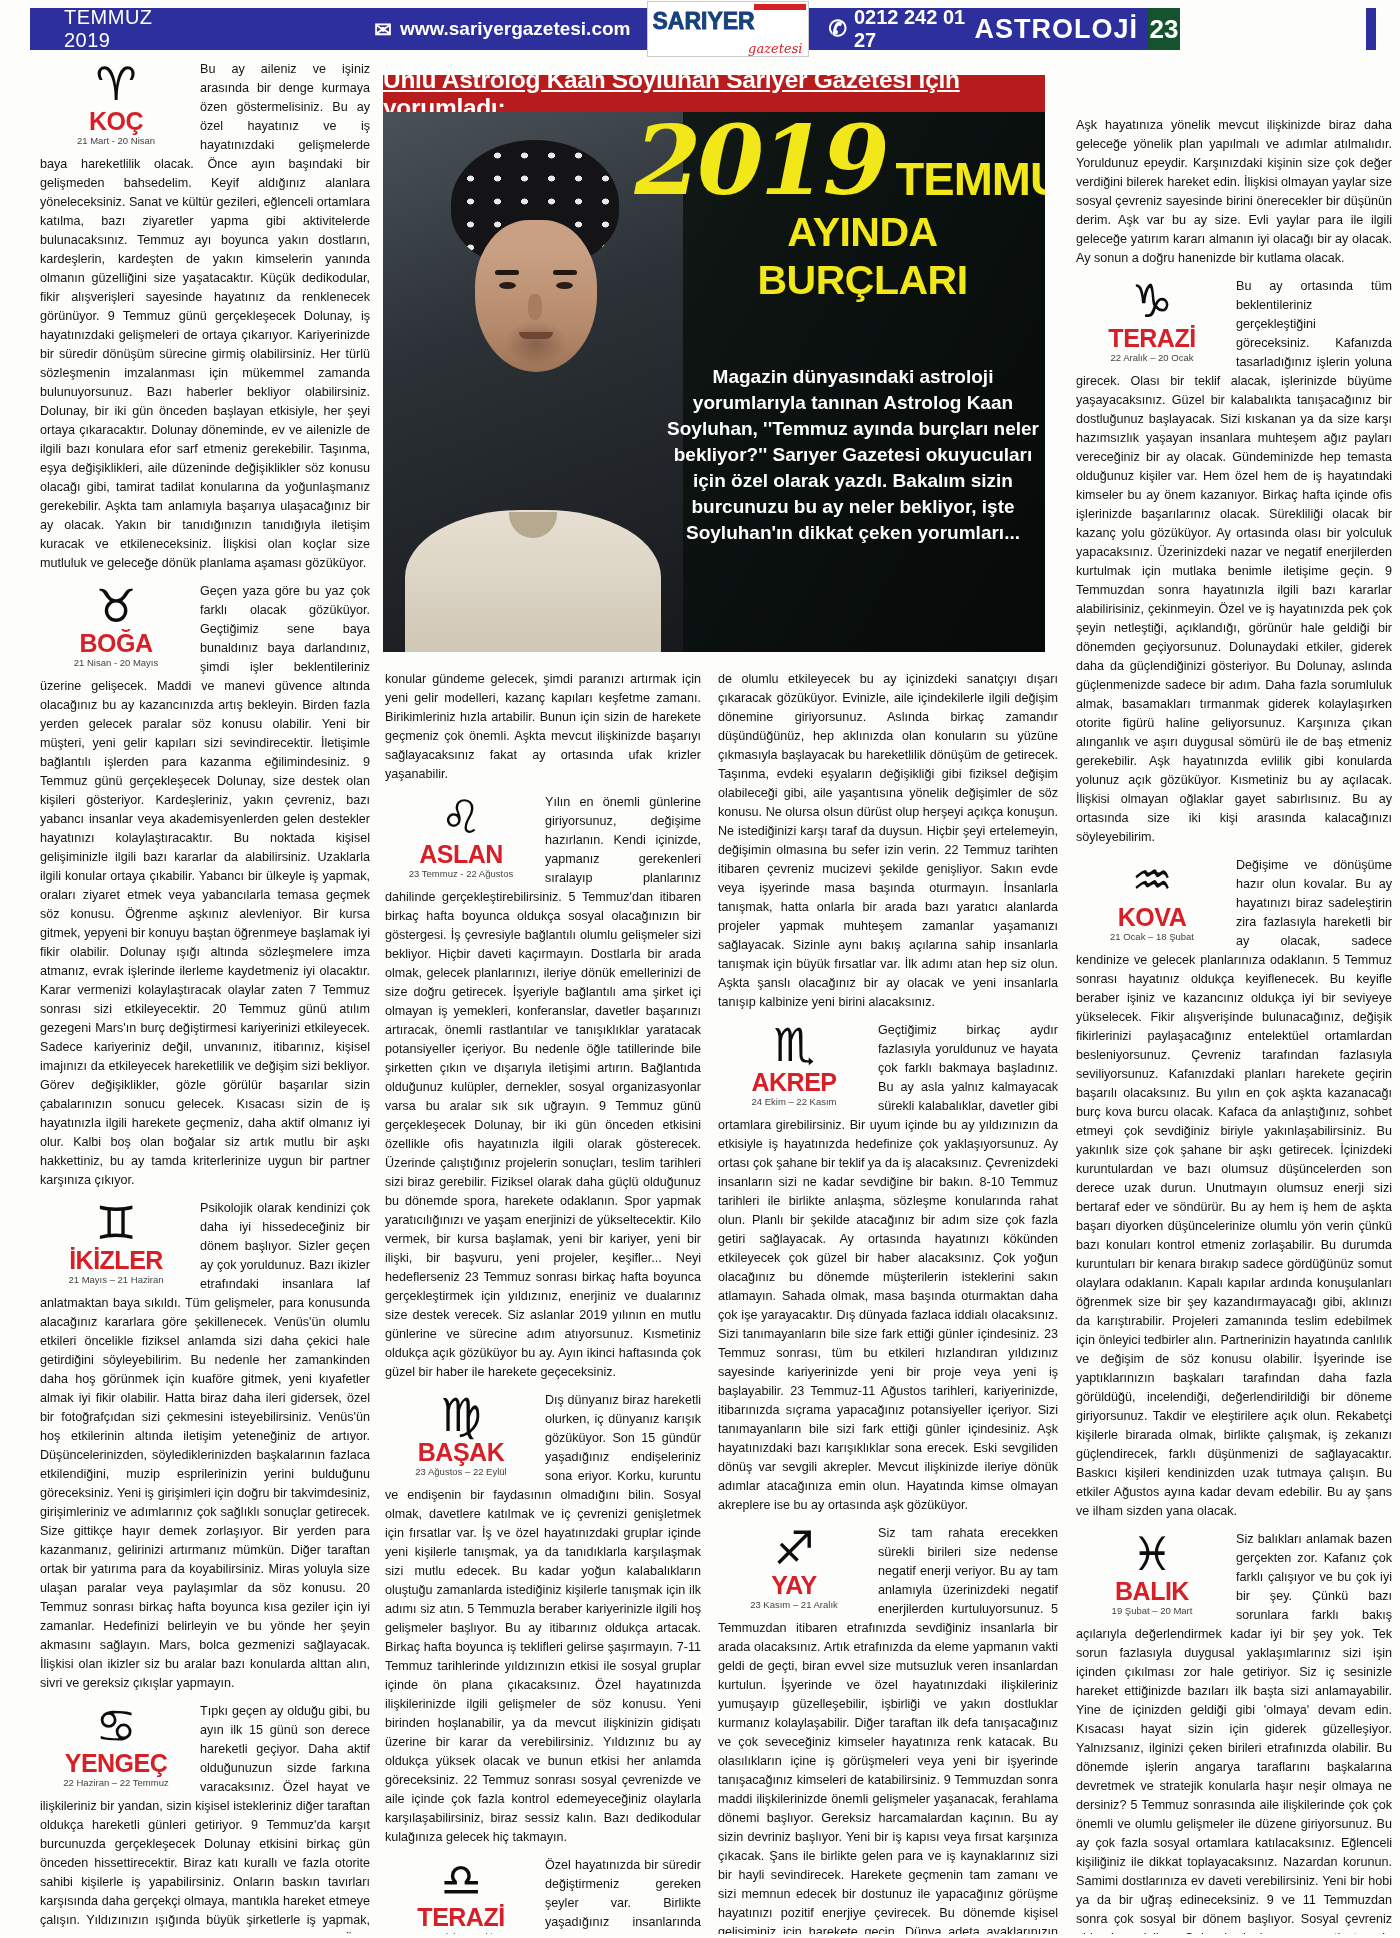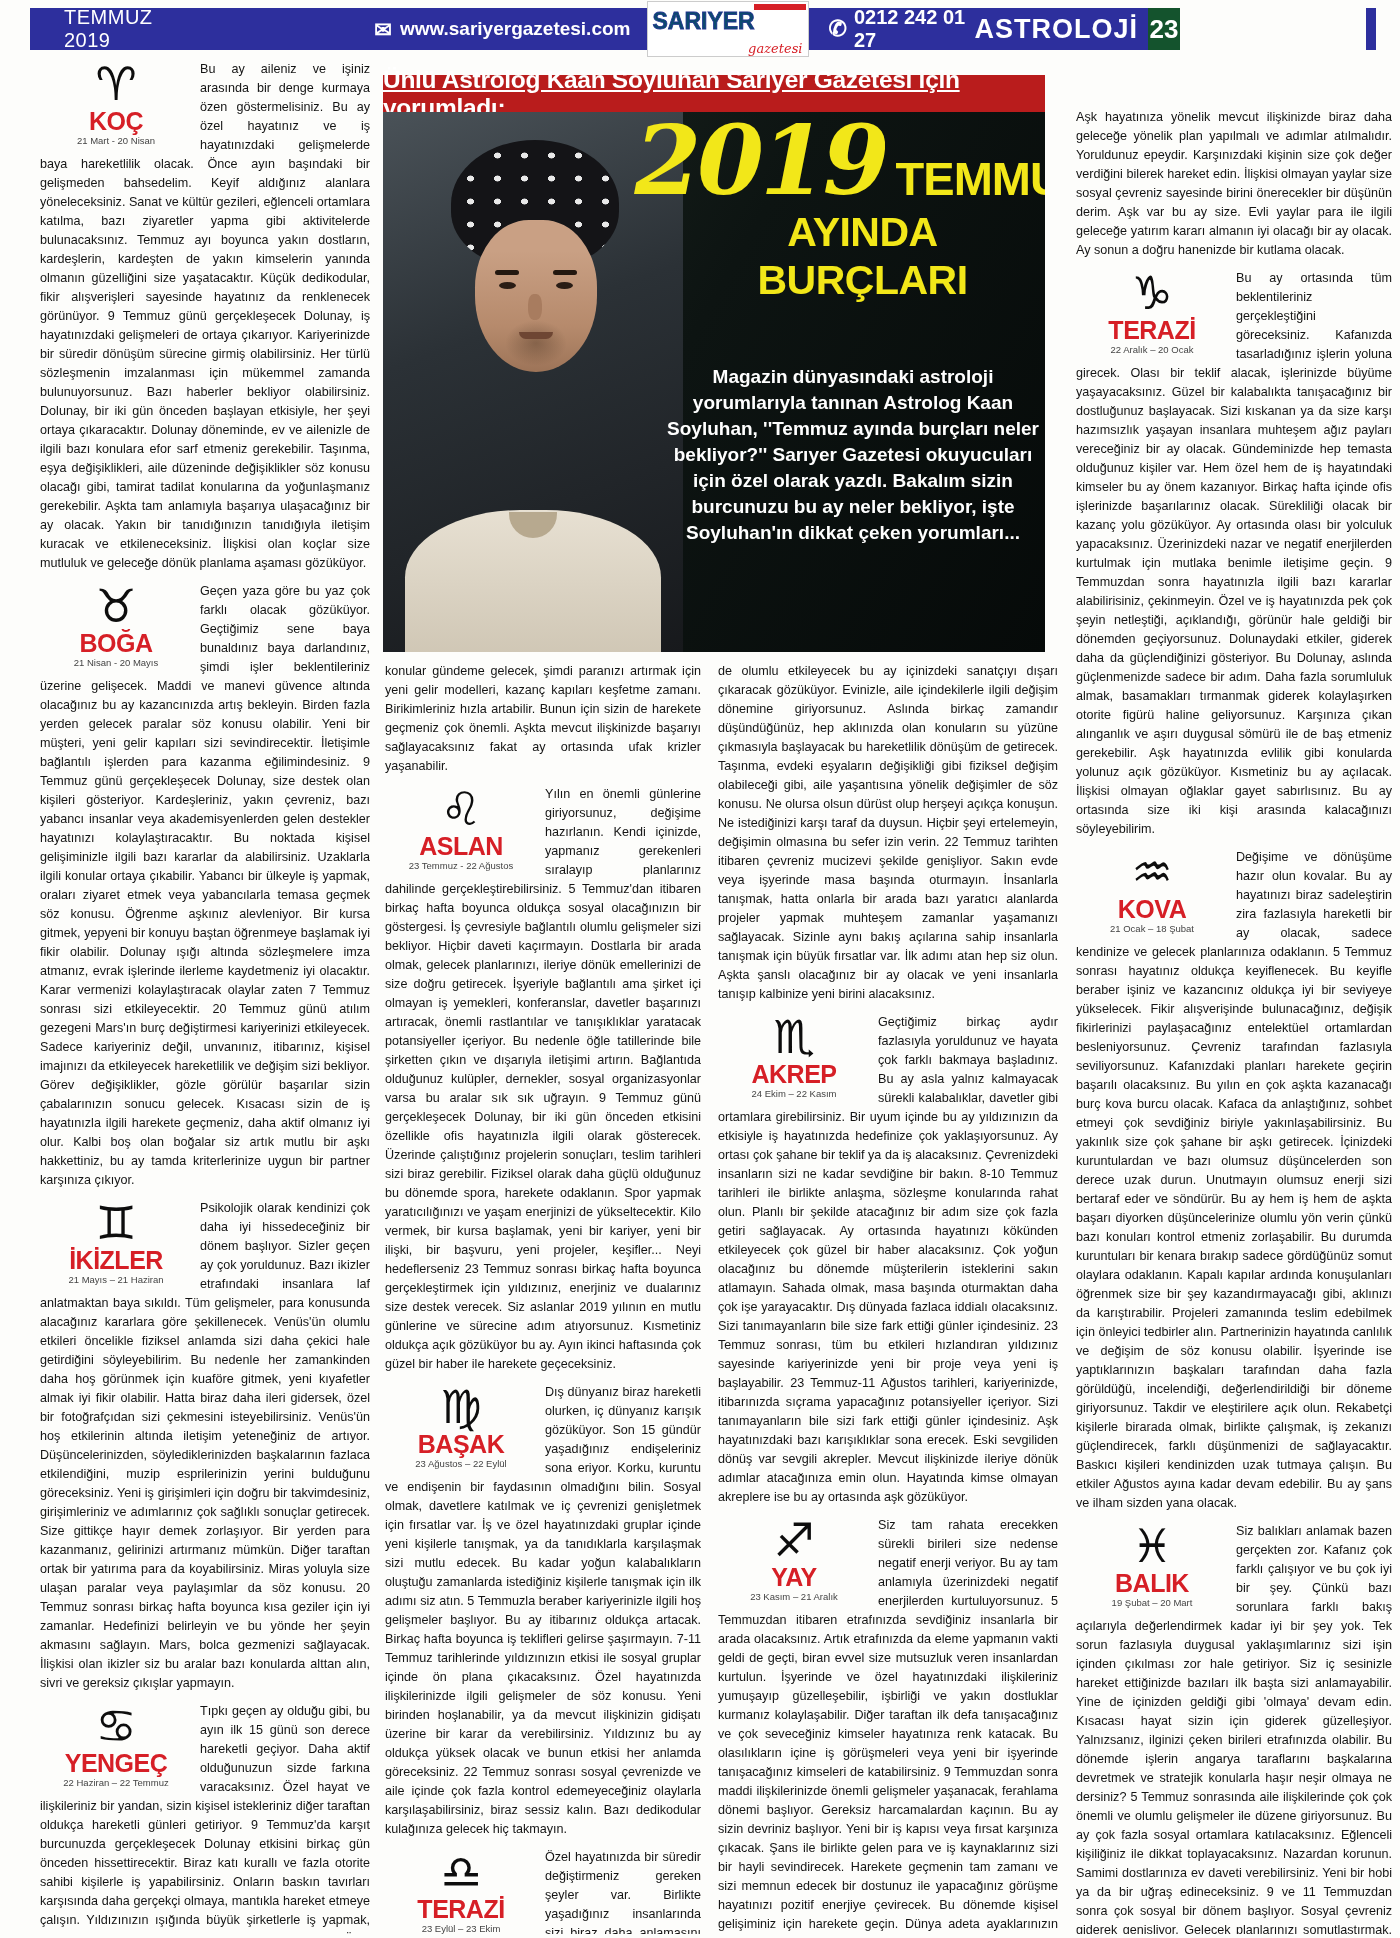--- a/index.html
+++ b/index.html
@@ -67,21 +67,21 @@
   #col2{left:385px;top:660px;width:316px;height:1274px;}
   #col3{left:718px;top:660px;width:340px;height:1274px;}
   #col4{left:1076px;top:106px;width:316px;height:1828px;}
   .sign{overflow:hidden;margin-top:9px;}
   .sign:first-child{margin-top:0;}
   .shead{float:left;width:152px;margin:0 8px 2px 0;text-align:center;}
   .sglyph{font-family:"DejaVu Sans",sans-serif;font-size:46px;line-height:48px;color:#0d0d0d;}
   .sname{font-size:25px;font-weight:bold;color:#d61f26;letter-spacing:-.5px;line-height:26px;}
   .sdates{font-size:9.5px;color:#444;margin-top:1px;}
   .stext,.cont{font-size:12.6px;line-height:19px;text-align:justify;color:#141414;margin:0;}
-  .cont{margin-top:2px;}
+  .cont{margin-top:10px;}
 </style>
 </head>
 <body>
 
 <div id="page">
 
   <div class="hbar">
     <span class="issue">TEMMUZ 2019</span>
     <span class="web">
       <span class="env">✉</span>

